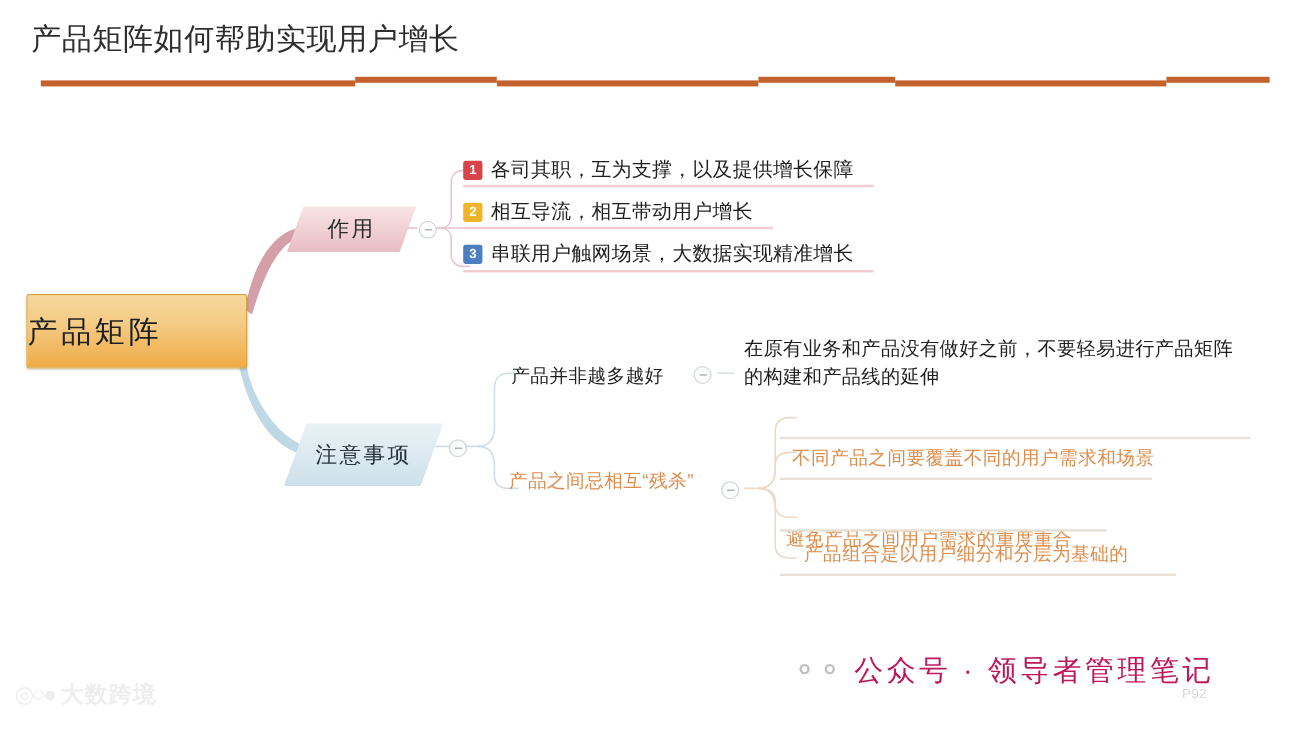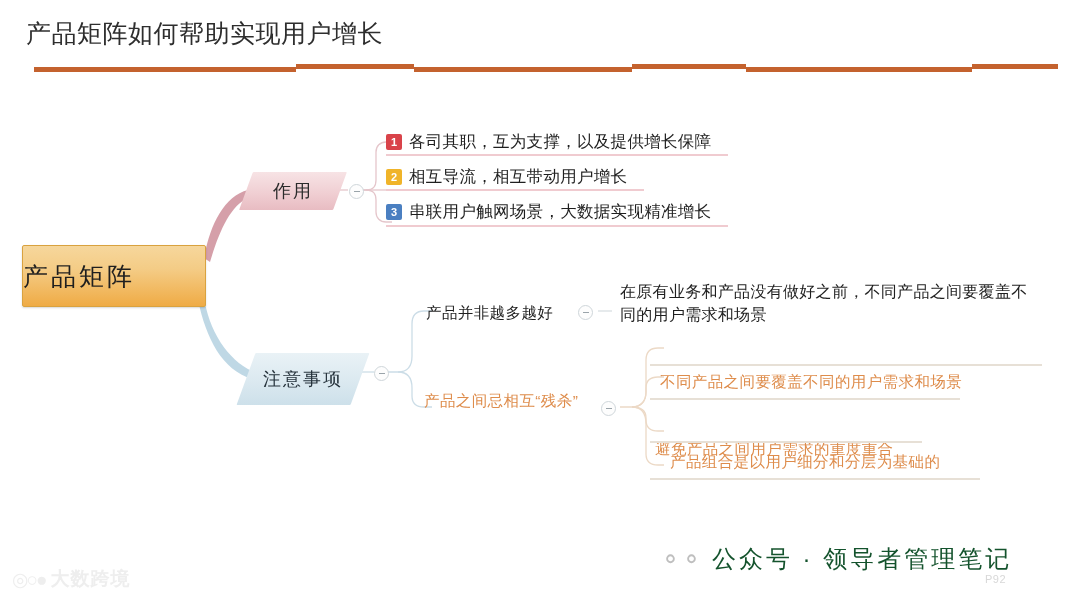--- a/index.html
+++ b/index.html
@@ -214,21 +214,21 @@
     align-items: center;
   }
   #footer-brand .wechat-icon {
     font-size: 25px;
     color: #bfbfbf;
     margin-right: 10px;
     line-height: 1;
   }
   #footer-brand .brand-text {
     font-size: 24px;
-    color: #14532d;
+    color: #be185d;
     letter-spacing: 3px;
   }
   #page-number {
     position: absolute;
     left: 985px;
     top: 573px;
     font-size: 11px;
     color: #d8d8d8;
     letter-spacing: 0.5px;
   }
@@ -334,21 +334,21 @@
     <span class="blabel">注意事项</span>
   </div>
   <div class="collapse-toggle" style="left:374px; top:366px;">
     <i></i>
   </div>
 
   <div class="plain-node" style="left:426px; top:303px;">产品并非越多越好</div>
   <div class="collapse-toggle" style="left:578px; top:305px;">
     <i></i>
   </div>
-  <div class="desc-node" style="left:620px; top:280px;">在原有业务和产品没有做好之前，不同产品之间要覆盖不同的用户需求和场景</div>
+  <div class="desc-node" style="left:620px; top:280px;">在原有业务和产品没有做好之前，不要轻易进行产品矩阵的构建和产品线的延伸</div>
 
   <div class="orange-node" style="left:424px; top:391px;">产品之间忌相互“残杀”</div>
   <div class="collapse-toggle" style="left:601px; top:401px;">
     <i></i>
   </div>
 
   <div class="leaf-underline" style="left:650px; top:364px; width:392px;"></div>
 
   <div class="orange-leaf" style="left:660px; top:372px;">不同产品之间要覆盖不同的用户需求和场景</div>
   <div class="leaf-underline" style="left:650px; top:398px; width:310px;"></div>

